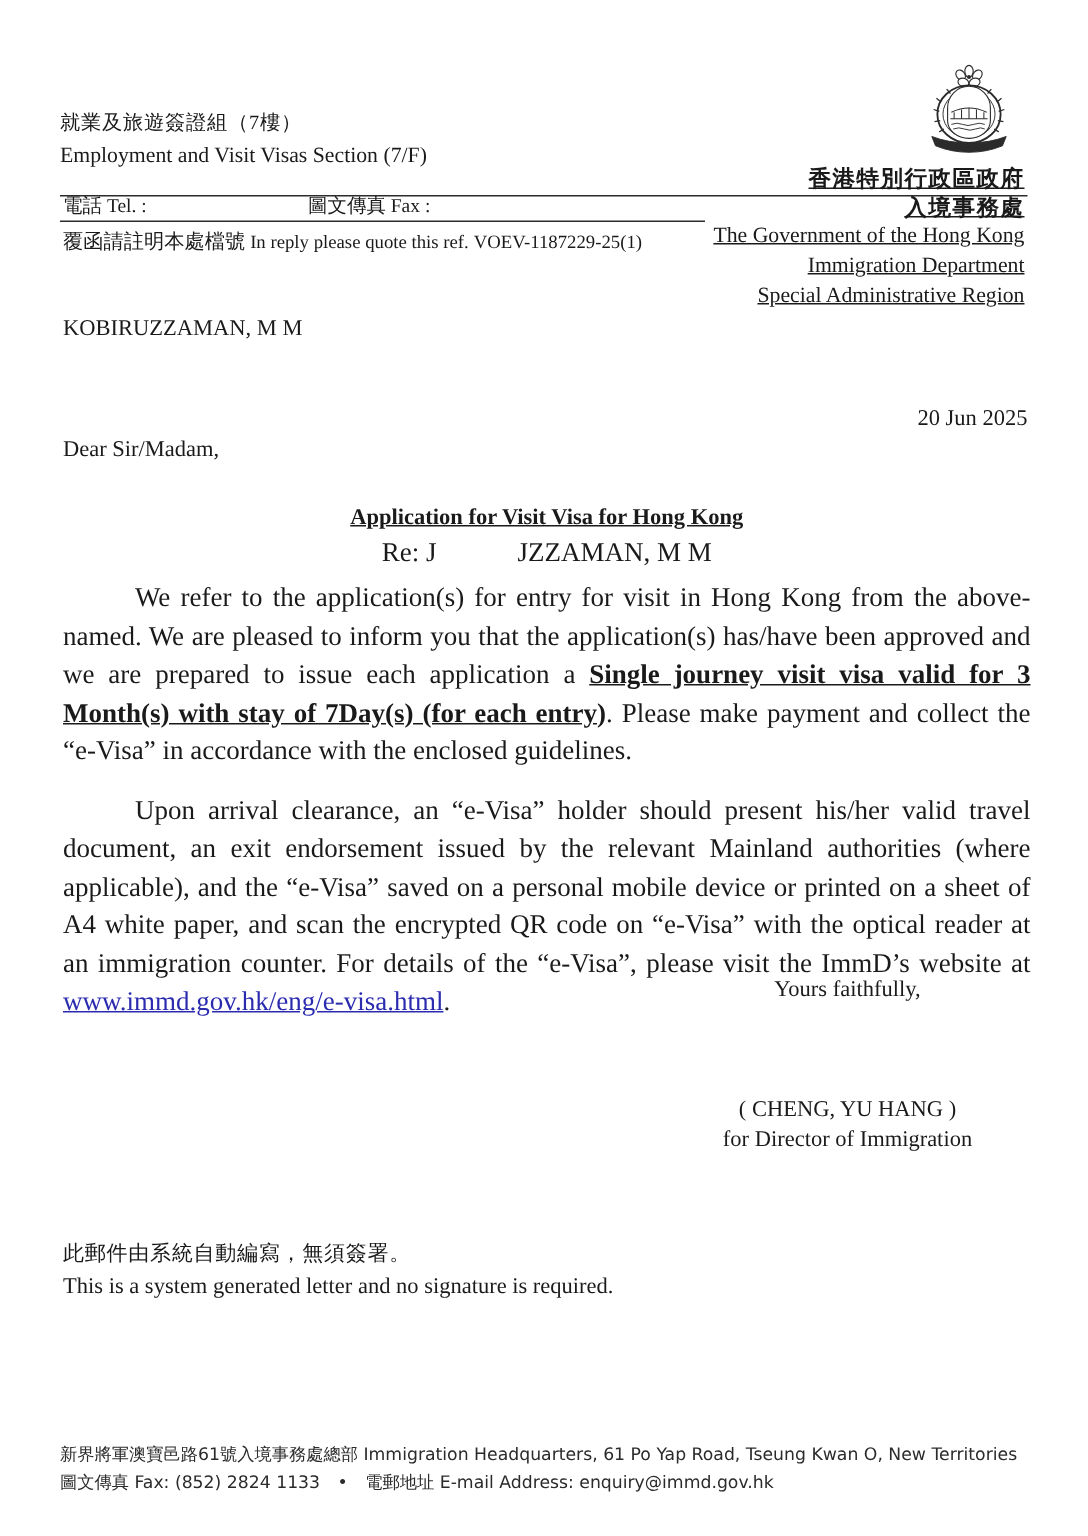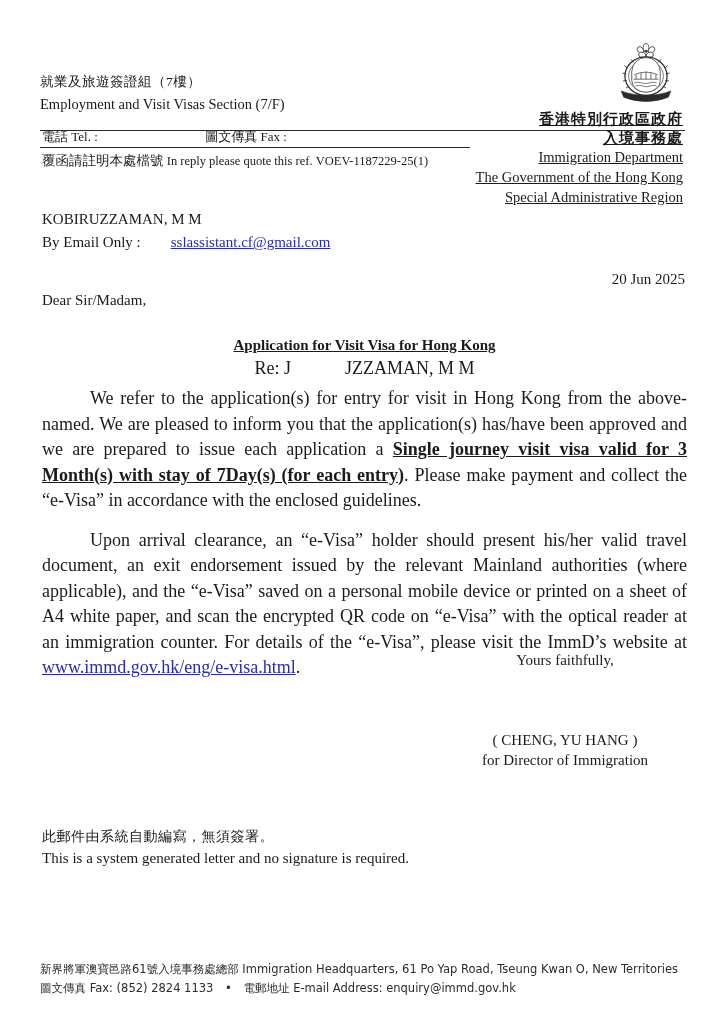--- a/index.html
+++ b/index.html
@@ -321,32 +321,29 @@
             <path d="M33 71 q6 -2.5 12 0 q6 2.5 12 0 q6 -2.5 10 0"></path>
           </g>
 
           <path d="M10 79 q18 7 40 7 q22 0 40 -7 l-4 10 q-17 7 -36 7 q-19 0 -36 -7 z" fill="#2b2b2b" stroke="#2b2b2b" stroke-width="1"></path>
         </g>
       </svg>
 
       <div class="dept-names">
         <div class="dept-cn1">香港特別行政區政府</div>
         <div class="dept-cn2">入境事務處</div>
+        <div class="dept-en">The Government of the Hong Kong</div>
         <div class="dept-en">Immigration Department</div>
-        <div class="dept-en">The Government of the Hong Kong</div>
         <div class="dept-en">Special Administrative Region</div>
       </div>
     </div>
   </div>
 
   <div class="addressee">
     <div>KOBIRUZZAMAN, M M</div>
-    <div class="email-line">
-      <span>By Email Only :</span><span class="redact">&nbsp;</span><span class="maillink">sslassistant.cf@gmail.com</span>
-    </div>
   </div>
 
   <div class="date">20 Jun 2025</div>
   <div class="salutation">Dear Sir/Madam,</div>
 
   <div class="title-block">
     <div>
       <span class="doc-title">Application for Visit Visa for Hong Kong</span>
     </div>
     <div class="re-line">

